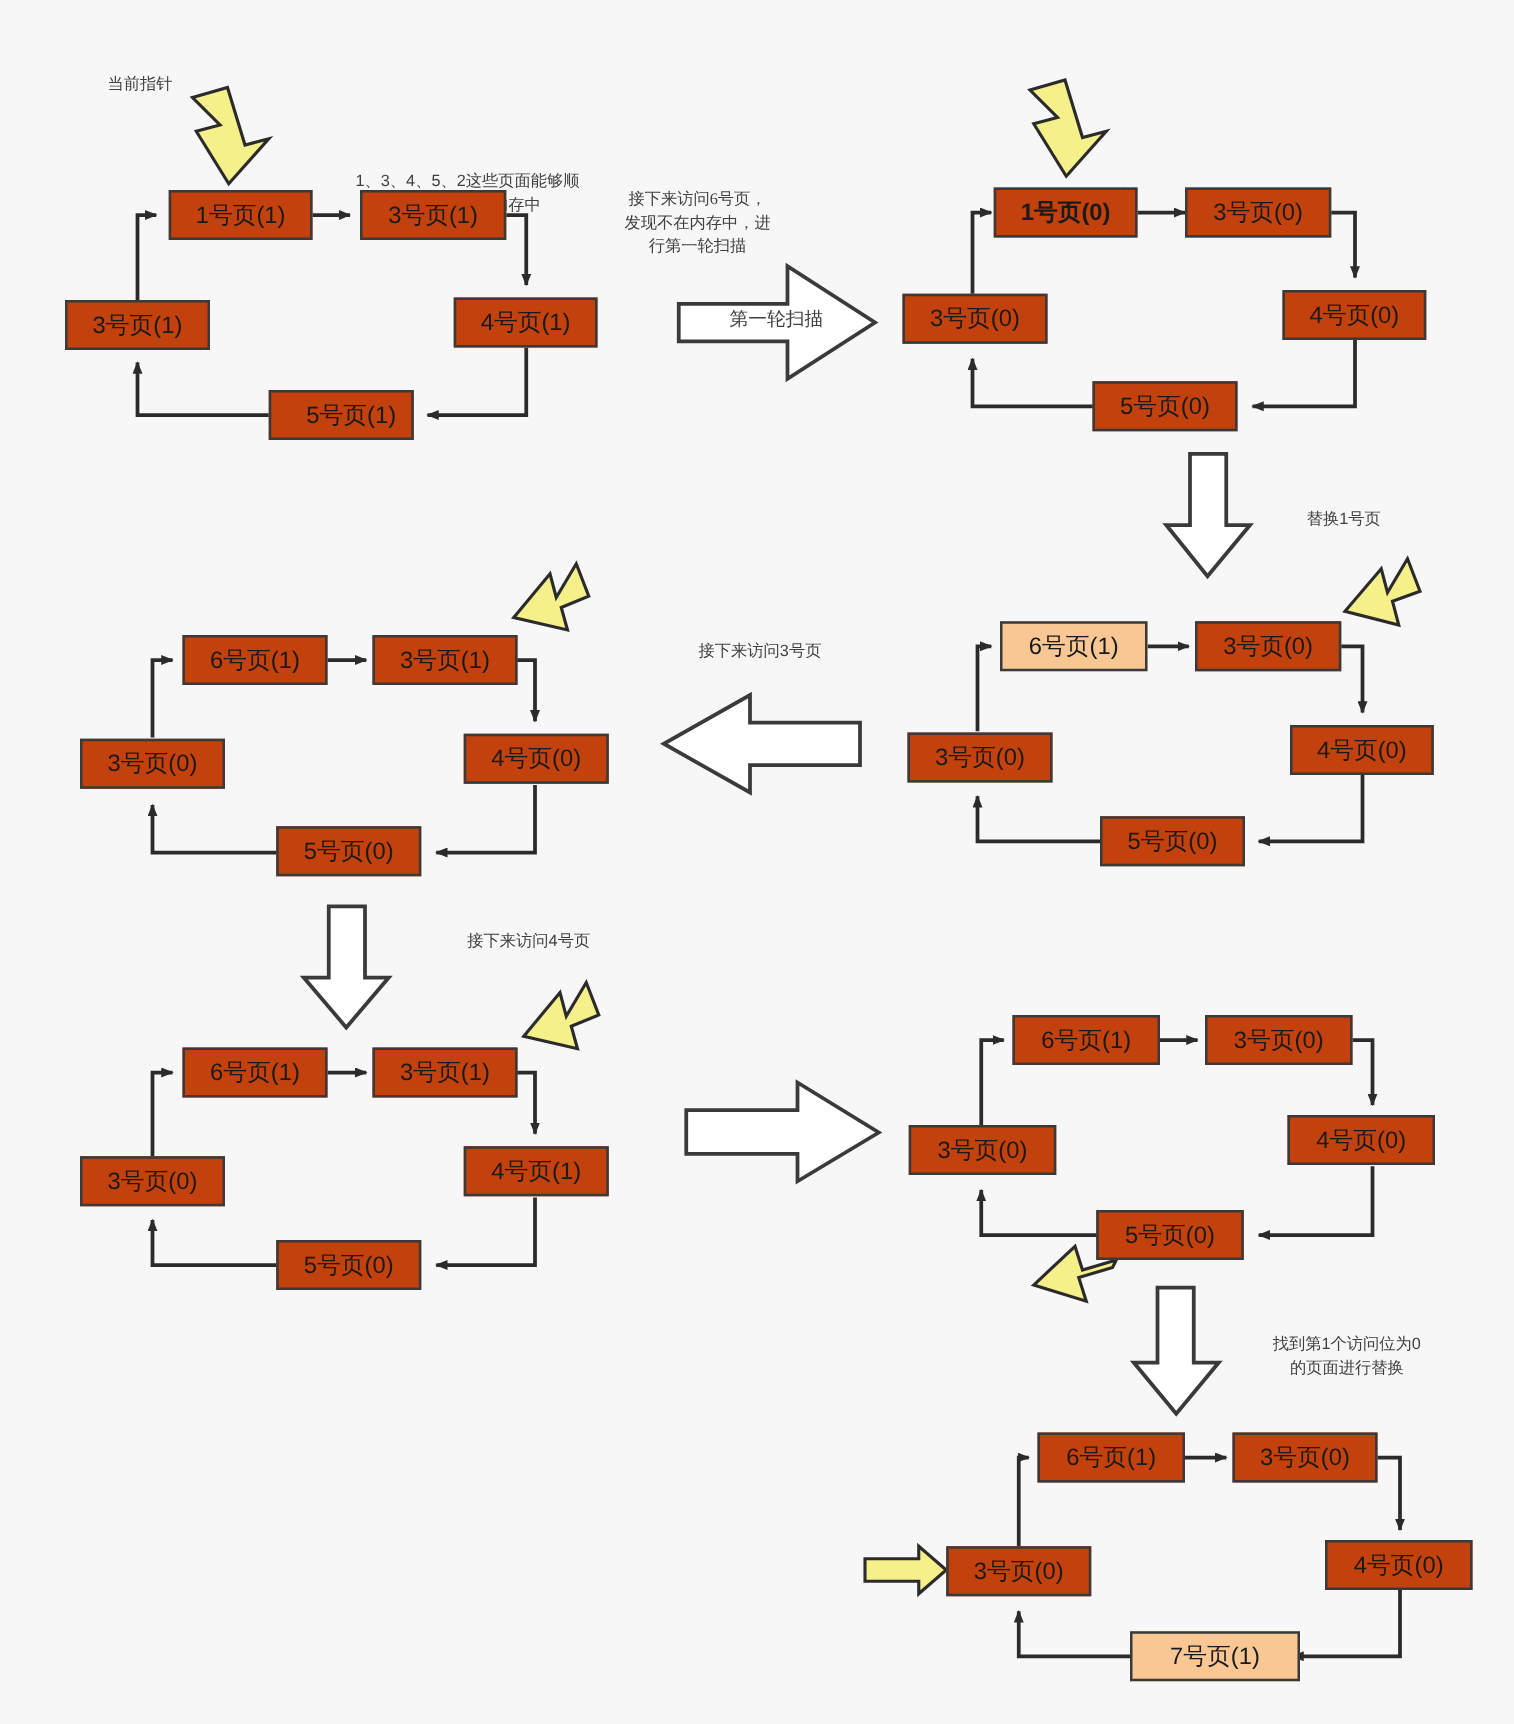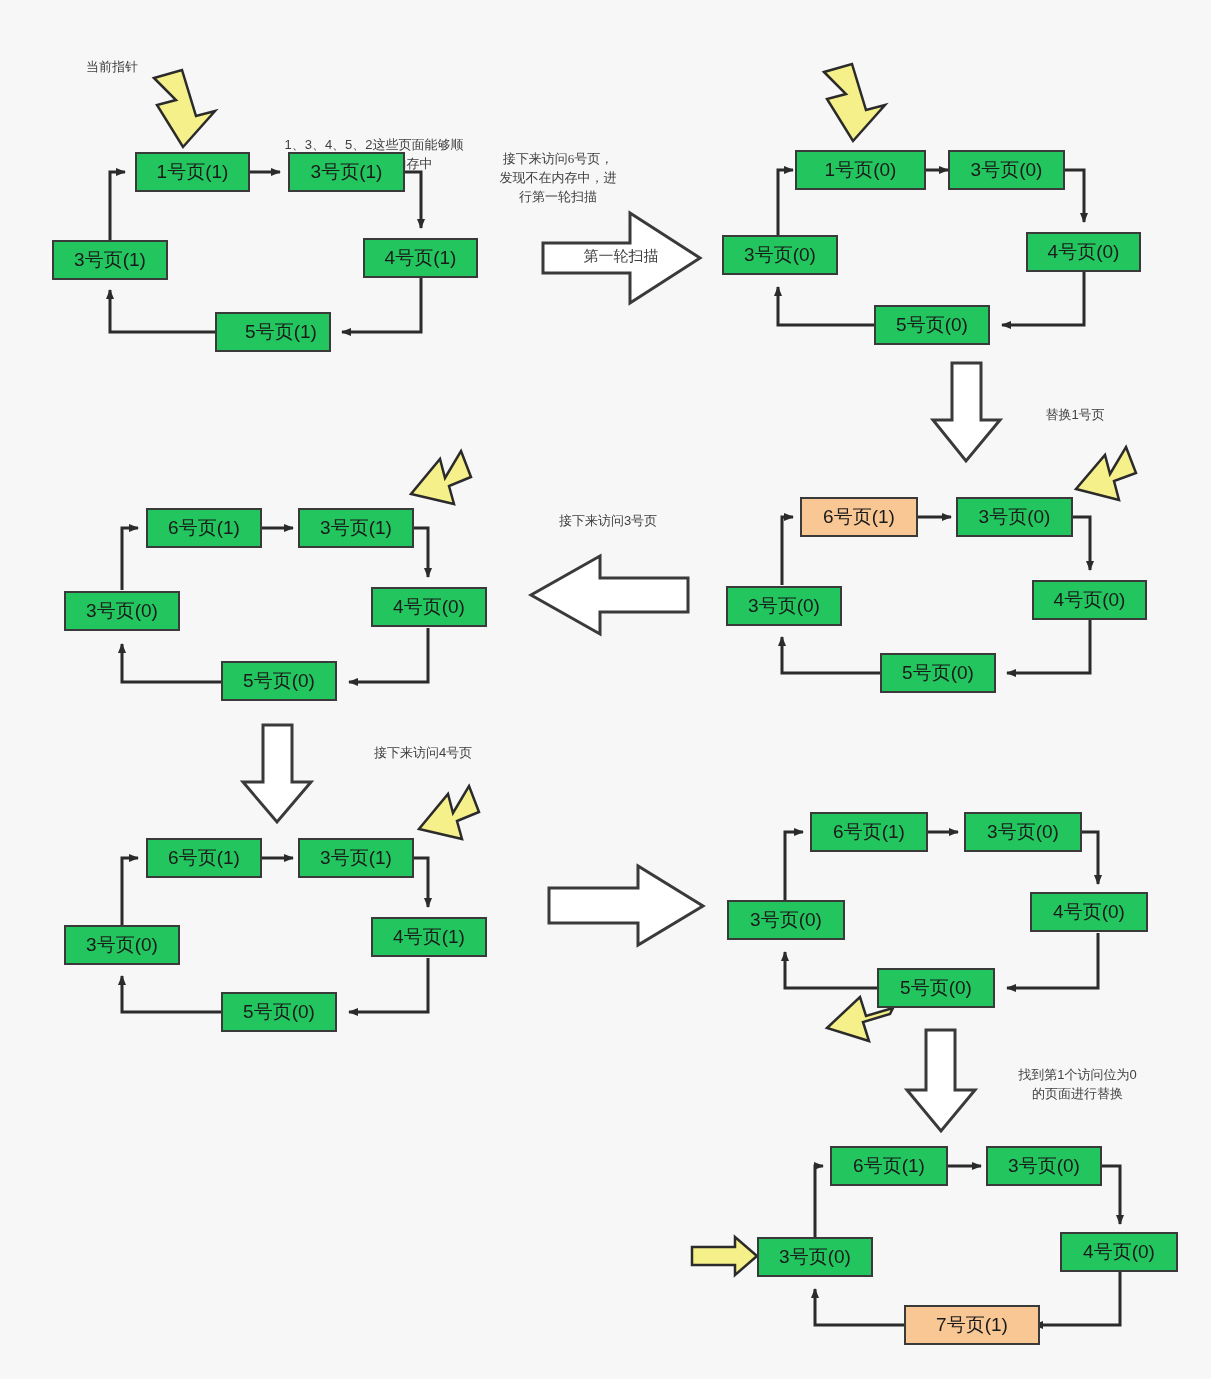--- a/index.html
+++ b/index.html
@@ -7,21 +7,21 @@
     width:1211px;height:1379px;
     background:#f7f7f7;
     font-family:"Liberation Sans","DejaVu Sans",sans-serif;
     position:relative;
     overflow:hidden;
   }
   #canvas{position:absolute;left:0;top:0;width:1211px;height:1379px;}
   .node{
     position:absolute;
     box-sizing:border-box;
-    background:#22c55e;
+    background:#c2410c;
     border:2.5px solid #3a3a3a;
     display:flex;align-items:center;justify-content:center;
     font-size:19px;
     color:#1a1a1a;
     letter-spacing:0px;
     white-space:nowrap;
   }
   .node.hl{background:#f8c794;border-color:#3a3a3a;}
   .note{
     position:absolute;
@@ -143,21 +143,21 @@
 
   <div class="note" style="left:970px;top:1066px;width:215px;text-align:center;">找到第1个访问位为0
 的页面进行替换</div>
 
   <div class="node" style="left:135px;top:152px;width:115px;height:40px;">1号页(1)</div>
   <div class="node" style="left:288px;top:152px;width:117px;height:40px;">3号页(1)</div>
   <div class="node" style="left:363px;top:238px;width:115px;height:40px;">4号页(1)</div>
   <div class="node" style="left:215px;top:312px;width:116px;height:40px;padding-left:16px;">5号页(1)</div>
   <div class="node" style="left:52px;top:240px;width:116px;height:40px;">3号页(1)</div>
 
-  <div class="node" style="left:795px;top:150px;width:131px;height:40px;">1号页(0)</div>
+  <div class="node" style="left:795px;top:150px;width:115px;height:40px;font-weight:bold;">1号页(0)</div>
   <div class="node" style="left:948px;top:150px;width:117px;height:40px;">3号页(0)</div>
   <div class="node" style="left:1026px;top:232px;width:115px;height:40px;">4号页(0)</div>
   <div class="node" style="left:874px;top:305px;width:116px;height:40px;">5号页(0)</div>
   <div class="node" style="left:722px;top:235px;width:116px;height:40px;">3号页(0)</div>
 
   <div class="node hl" style="left:800px;top:497px;width:118px;height:40px;">6号页(1)</div>
   <div class="node" style="left:956px;top:497px;width:117px;height:40px;">3号页(0)</div>
   <div class="node" style="left:1032px;top:580px;width:115px;height:40px;">4号页(0)</div>
   <div class="node" style="left:880px;top:653px;width:116px;height:40px;">5号页(0)</div>
   <div class="node" style="left:726px;top:586px;width:116px;height:40px;">3号页(0)</div>

